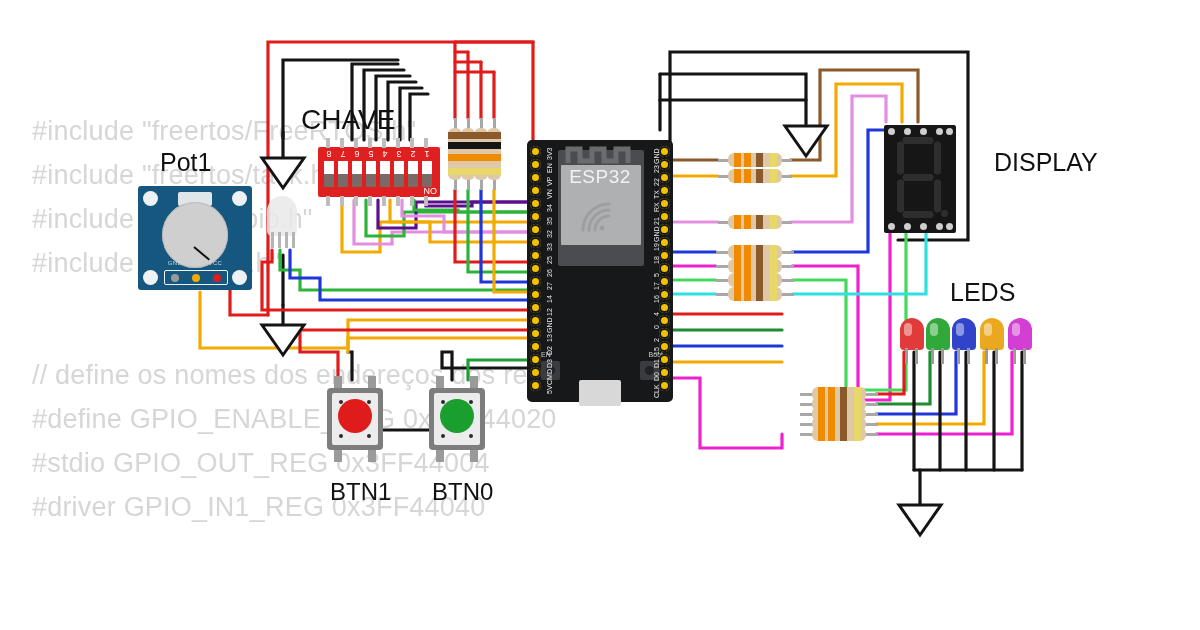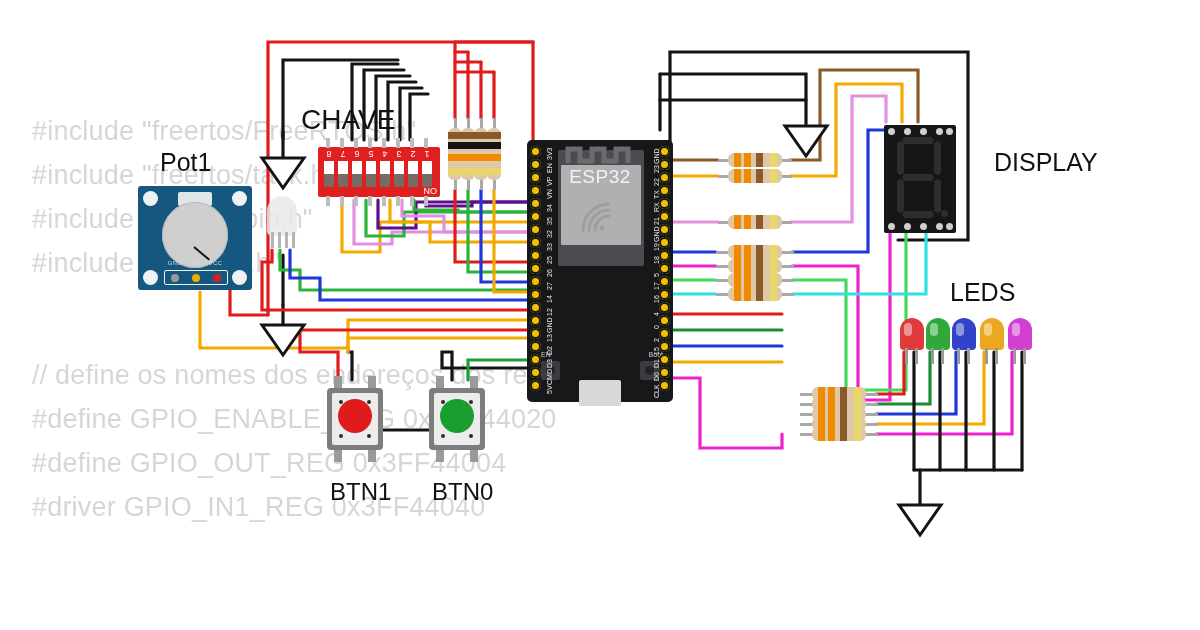--- a/index.html
+++ b/index.html
@@ -124,21 +124,21 @@
 
 <div id="stage">
 
   <div id="code-layer">
     <div class="code-line" style="top:116px">#include "freertos/FreeRTOS.h"</div>
     <div class="code-line" style="top:160px">#include "freertos/task.h"</div>
     <div class="code-line" style="top:204px">#include "driver/gpio.h"</div>
     <div class="code-line" style="top:248px">#include "hal/gpio.h"</div>
     <div class="code-line" style="top:360px">// define os nomes dos endereços dos registradores</div>
     <div class="code-line" style="top:404px">#define GPIO_ENABLE_REG 0x3FF44020</div>
-    <div class="code-line" style="top:448px">#define GPIO_OUT_REG 0x3FF44004</div>
+    <div class="code-line" style="top:448px">#stdio GPIO_OUT_REG 0x3FF44004</div>
     <div class="code-line" style="top:492px">#driver GPIO_IN1_REG 0x3FF44040</div>
   </div>
 
   <svg id="circuit" viewBox="0 0 1200 630">
     <g fill="none" stroke-width="3.2" stroke-linecap="round">
 
       <path d="M533 148 L533 42 L268 42 L268 315" stroke="#e01b1b"></path>
       <path d="M268 315 L230 315 L230 288" stroke="#e01b1b"></path>
 
       <path d="M455 118 L455 42" stroke="#e01b1b"></path>

